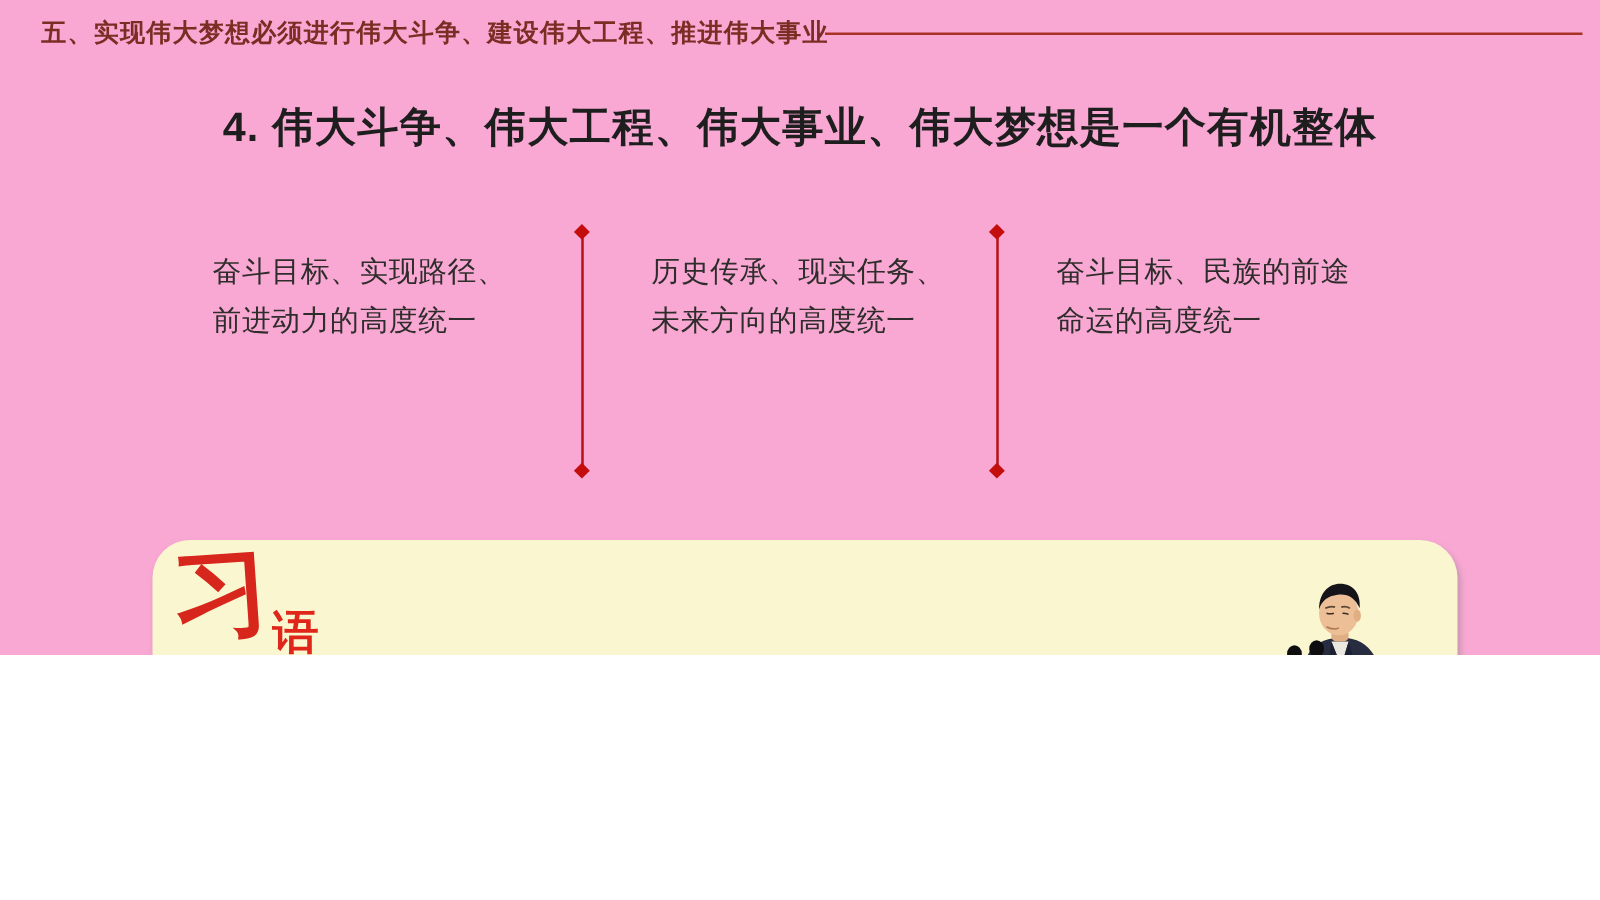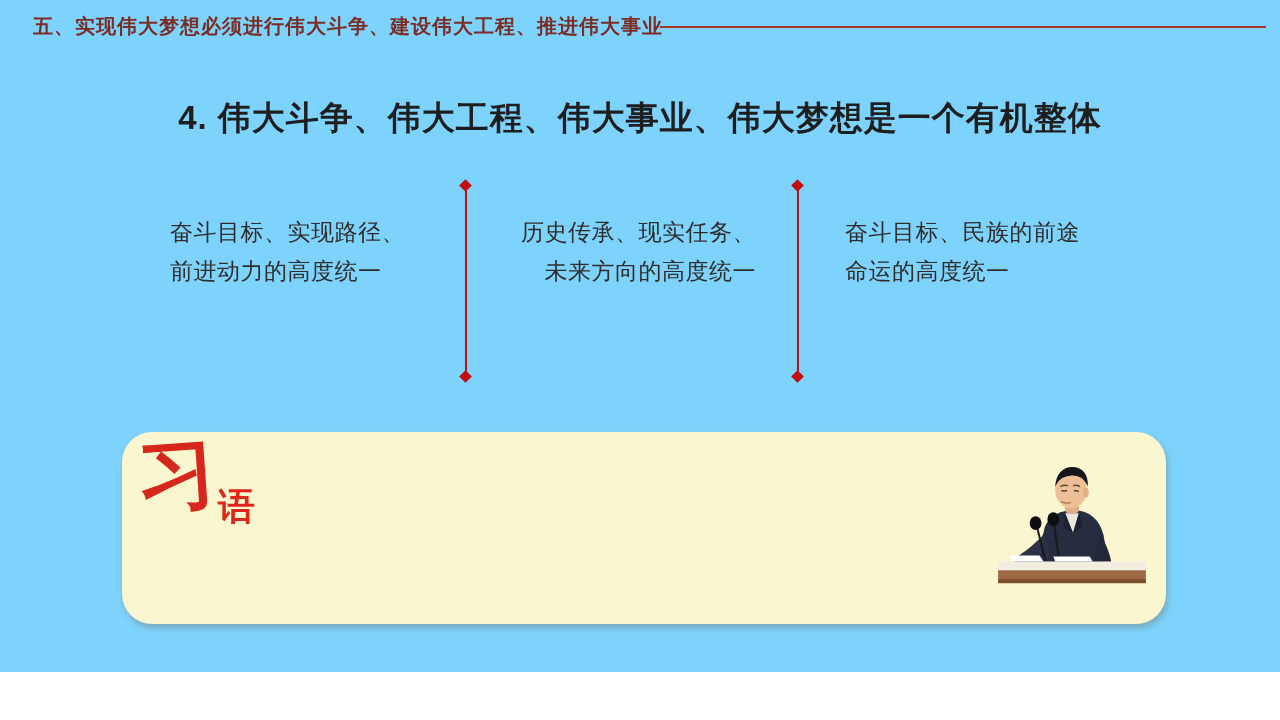--- a/index.html
+++ b/index.html
@@ -1,48 +1,48 @@
 <!DOCTYPE html>
 <html><head>
 <meta charset="utf-8">
 <style>
   html,body{margin:0;padding:0;}
   .slide{
     position:relative;
-    width:1280px;height:672px;
-    background:#7dd3fc;
+    width:1280px;height:524px;
+    background:#f9a8d4;
     overflow:hidden;
     font-family:"Liberation Sans","DejaVu Sans",sans-serif;
   }
   
   .header-text{
     position:absolute;left:33px;top:13px;
     font-size:20px;font-weight:bold;color:#7B2D24;
     letter-spacing:1px;white-space:nowrap;
   }
   .header-rule{
     position:absolute;left:660px;top:26px;
     width:606px;height:2px;background:#A93226;
   }
   
   .title{
-    position:absolute;left:0;right:0;top:80px;margin:16px;
+    position:absolute;left:0;right:0;top:80px;margin:0;
     text-align:center;
     font-size:33px;font-weight:bold;color:#1E1E1E;
     letter-spacing:1px;
   }
   
   .point{
-    position:absolute;top:213px;
+    position:absolute;top:198px;
     font-size:23px;color:#2F2D2B;
     line-height:39px;letter-spacing:0.5px;
     white-space:nowrap;
   }
   .point-1{left:170px;}
-  .point-2{left:521px;text-align:right;}
+  .point-2{left:521px;}
   .point-3{left:845px;}
   .divider{
     position:absolute;top:186px;height:190px;width:2px;
     background:#B51313;
   }
   .divider-1{left:465px;}
   .divider-2{left:797px;}
   .diamond{
     position:absolute;left:-4px;
     width:9px;height:9px;background:#C40D0D;

